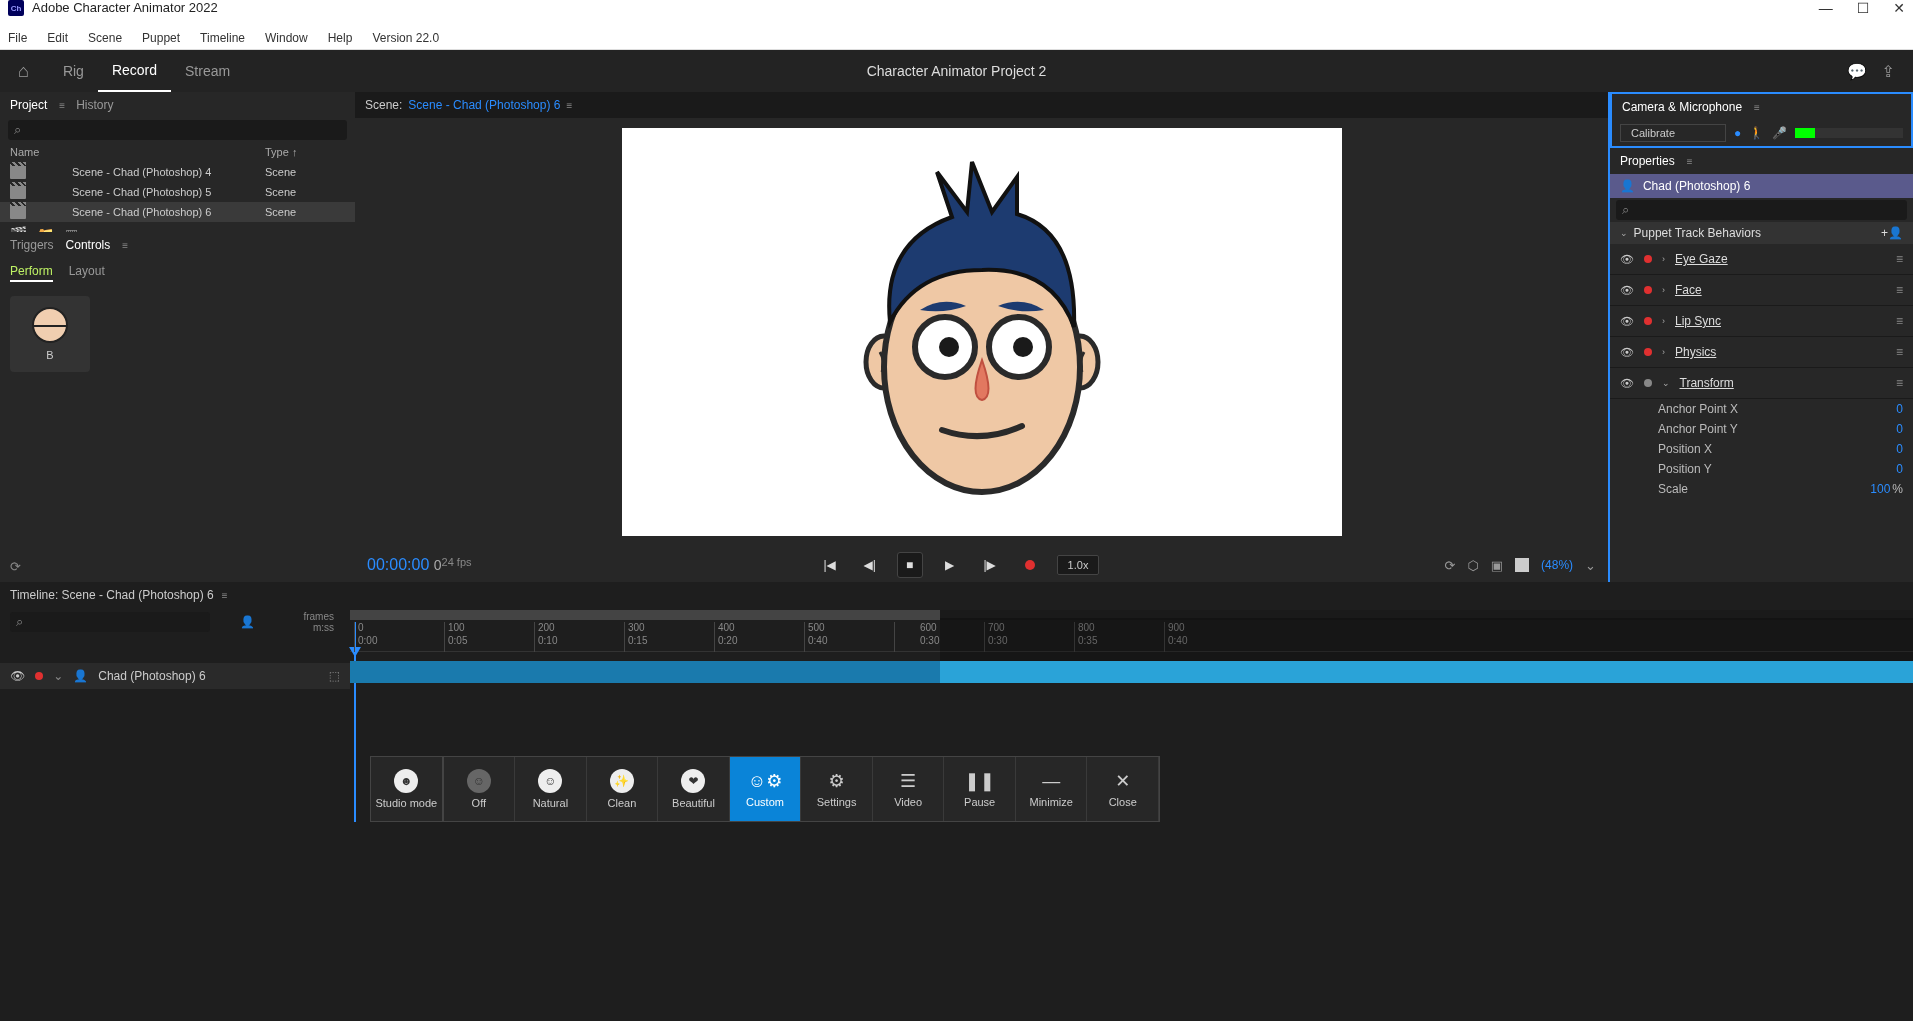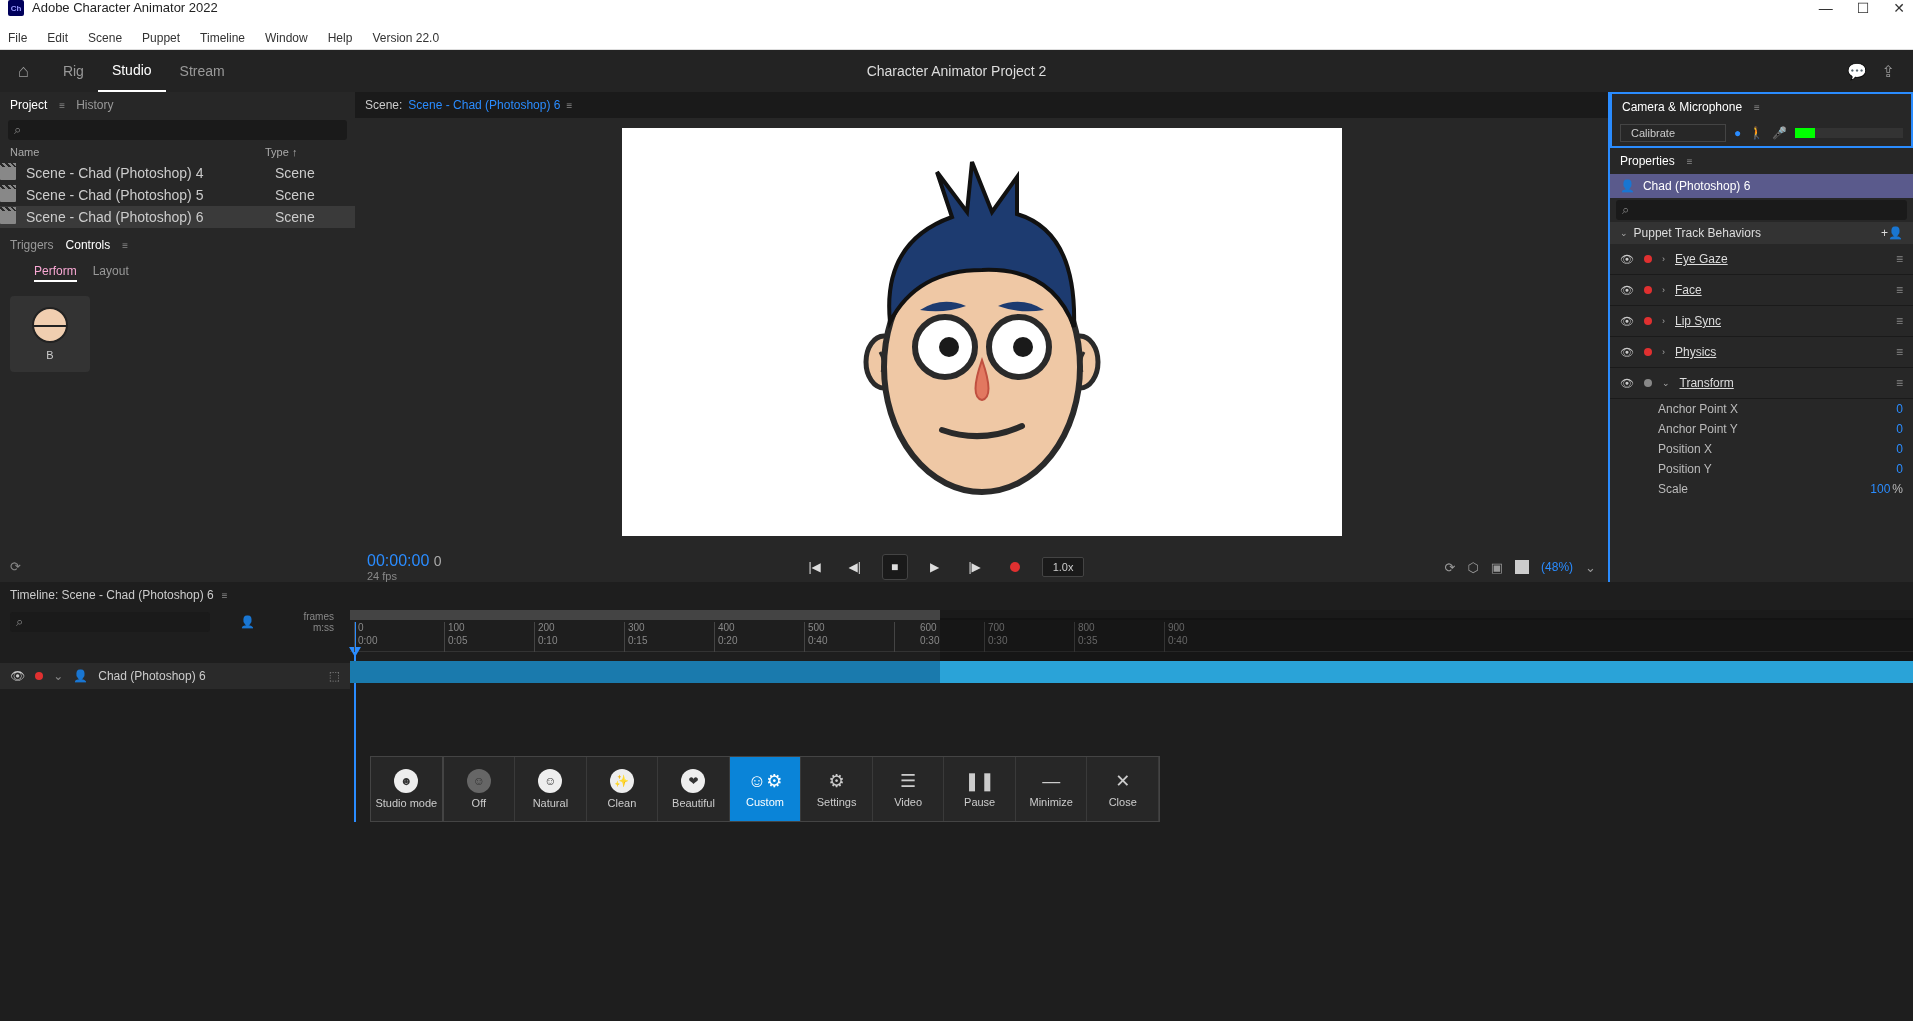--- a/index.html
+++ b/index.html
@@ -36,52 +36,52 @@
 .panel-hdr .tab.active { color: #fff; }
 .hamb { color: #888; font-size: 10px; letter-spacing: -1px; }
 
 
 .project-panel { background: #272727; height: 140px; }
 .search-box { background: #1a1a1a; margin: 2px 8px; padding: 2px 6px; border-radius: 3px; display: flex; align-items: center; }
 .search-box::before { content: '⌕'; color: #888; font-size: 13px; margin-right: 4px; }
 .proj-header { display: flex; padding: 4px 10px; font-size: 11px; color: #aaa; }
 .proj-header .name-col { flex: 1; }
 .proj-header .type-col { width: 80px; }
-.proj-row { display: flex; padding: 3px 0; font-size: 14px; color: #ccc; align-items: center; }
+.proj-row { display: flex; padding: 3px 10px; font-size: 11px; color: #ccc; align-items: center; gap: 36px; }
 .proj-row.selected { background: #3a3a3a; }
 .proj-row .clap { width: 16px; height: 14px; background: #888; margin-right: 10px; border-radius: 1px; position: relative; }
 .proj-row .clap::before { content: ''; position: absolute; top: -3px; left: 0; width: 16px; height: 4px; background: repeating-linear-gradient(45deg, #888, #888 2px, #272727 2px, #272727 4px); }
 .proj-row .name-col { flex: 1; }
 .proj-row .type-col { width: 80px; }
 .proj-footer { display: flex; gap: 10px; padding: 4px 10px; color: #888; font-size: 14px; }
 
 
 .trig-panel { background: #272727; flex: 1; }
 .sub-tabs { display: flex; gap: 16px; padding: 6px 10px; }
 .sub-tabs .st { color: #999; font-size: 12px; cursor: pointer; }
-.sub-tabs .st.active { color: #f9a8d4; border-bottom: 2px solid #fff; padding-bottom: 2px; margin-left: 24px; }
+.sub-tabs .st.active { color: #bef264; border-bottom: 2px solid #fff; padding-bottom: 2px; }
 .thumb-box { width: 80px; height: 76px; background: #333; margin: 8px 10px; border-radius: 4px; display: flex; flex-direction: column; align-items: center; justify-content: center; }
 .thumb-face { width: 36px; height: 36px; background: #f0ceb0; border-radius: 50%; border: 2px solid #222; position: relative; }
 .thumb-face::after { content: ''; position: absolute; top: 16px; left: 0; width: 100%; height: 2px; background: #222; }
 .thumb-label { font-size: 11px; color: #ccc; margin-top: 6px; }
 .refresh-btn { position: absolute; left: 10px; color: #888; font-size: 13px; }
 
 
 .scene-hdr { padding: 6px 10px; font-size: 12px; display: flex; align-items: center; gap: 6px; }
 .scene-hdr .label { color: #ccc; }
 .scene-hdr .name { color: #2a8cff; }
 .scene-viewport { flex: 1; display: flex; align-items: center; justify-content: center; background: #272727; padding: 10px; }
 .scene-canvas { background: #fff; width: 720px; height: 408px; display: flex; align-items: center; justify-content: center; }
 
 
 .char-svg { width: 280px; height: 380px; }
 
 
 .transport { display: flex; align-items: center; padding: 6px 12px; gap: 10px; background: #272727; }
-.transport .tc { display: flex; flex-direction: column; }
+.transport .tc { display: flex; }
 .transport .tc .time { font-size: 16px; color: #2a8cff; }
 .transport .tc .time .frames { color: #aaa; font-size: 14px; }
 .transport .tc .fps { font-size: 11px; color: #888; }
 .transport .controls { margin: 0 auto; display: flex; align-items: center; gap: 14px; }
 .transport .tbtn { width: 26px; height: 26px; display: flex; align-items: center; justify-content: center; color: #ddd; font-size: 12px; cursor: pointer; border-radius: 3px; }
 .transport .tbtn.stop { background: #1a1a1a; border: 1px solid #444; }
 .transport .rec-dot { width: 10px; height: 10px; background: #e03030; border-radius: 50%; }
 .transport .speed { background: #1a1a1a; padding: 3px 10px; font-size: 11px; color: #ccc; border: 1px solid #444; border-radius: 2px; }
 .transport .right-ctrls { display: flex; align-items: center; gap: 12px; color: #999; font-size: 13px; }
 .transport .zoom { color: #2a8cff; font-size: 12px; }
@@ -166,21 +166,21 @@
   <span>Puppet</span>
   <span>Timeline</span>
   <span>Window</span>
   <span>Help</span>
   <span>Version 22.0</span>
 </div>
 
 <div class="modebar">
   <span class="home-icon">⌂</span>
   <span class="mode">Rig</span>
-  <span class="mode active">Studio</span>
+  <span class="mode active">Record</span>
   <span class="mode">Stream</span>
   <div class="project-title">Character Animator Project 2</div>
   <div class="right-icons">
     <span>💬</span>
     <span>⇪</span>
   </div>
 </div>
 
 <div class="main">
 

